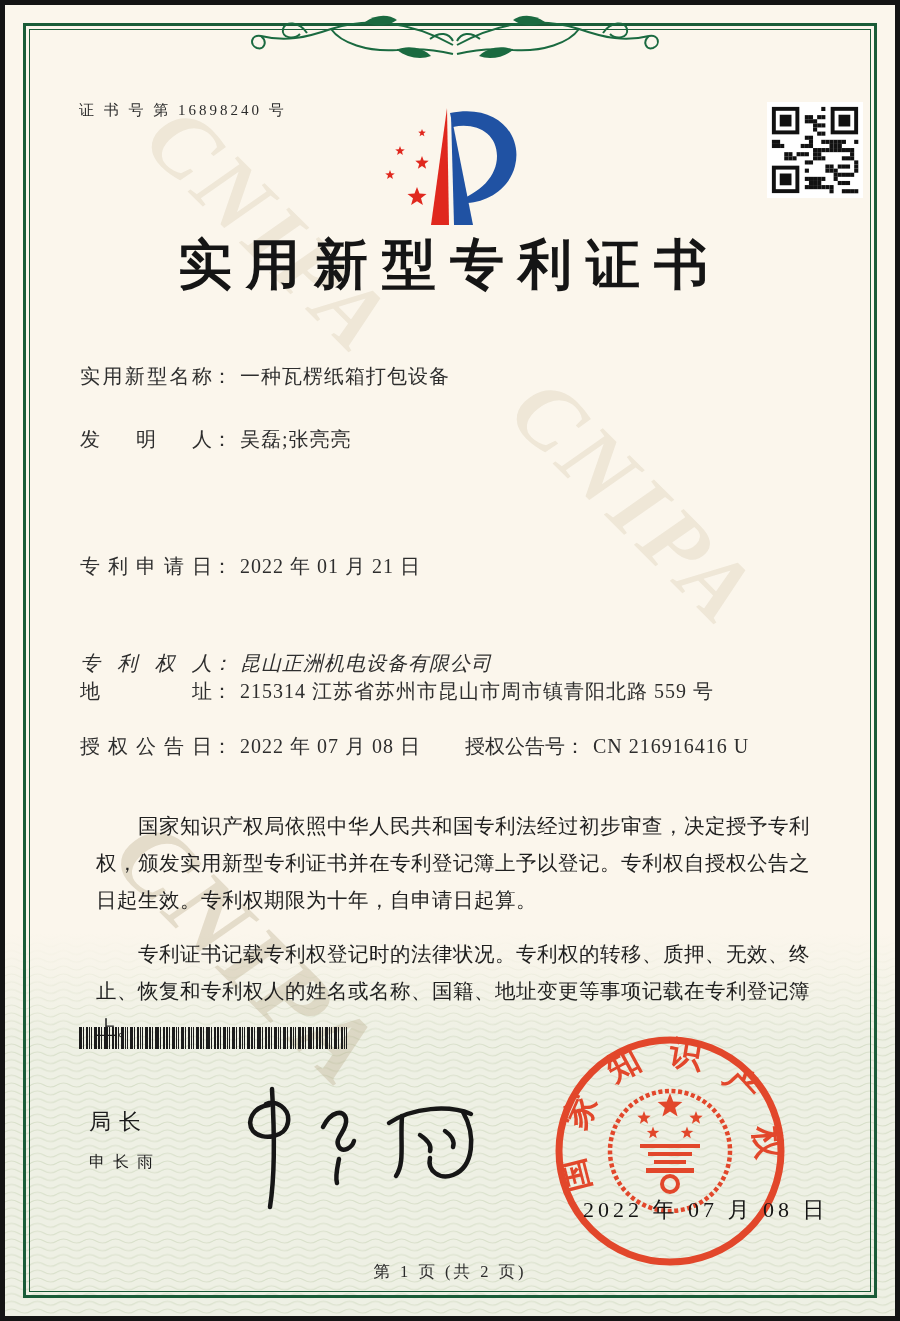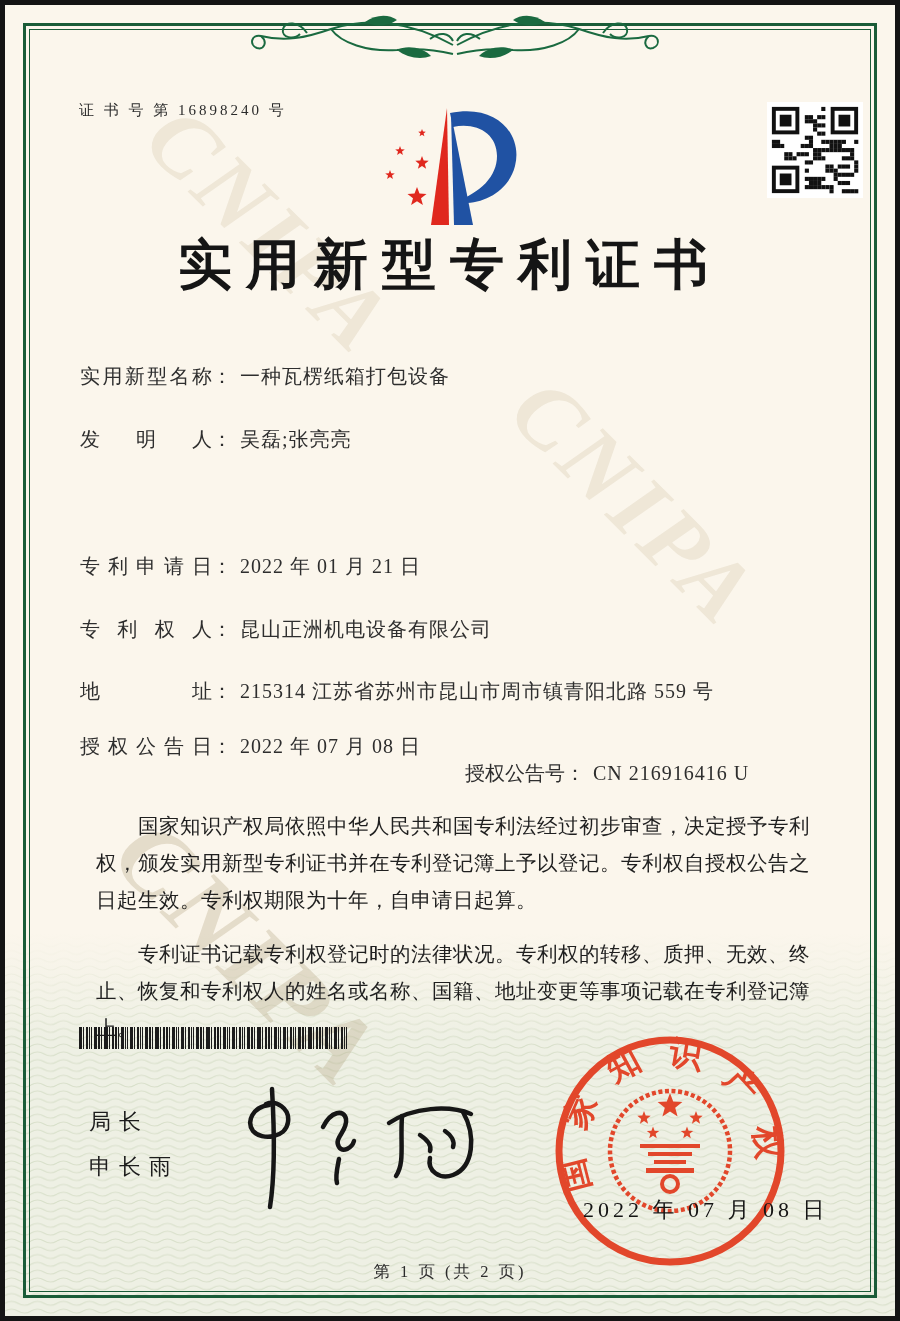--- a/index.html
+++ b/index.html
@@ -24,31 +24,31 @@
   .certno{position:absolute;left:74px;top:96px;z-index:3;font-size:15px;letter-spacing:3px;color:#2b2b2b;}
   .qr{position:absolute;left:762px;top:97px;z-index:3;}
   .logo{position:absolute;left:352px;top:96px;z-index:3;}
   .title{position:absolute;left:0;right:0;top:224px;z-index:3;text-align:center;
          font-size:54px;font-weight:bold;letter-spacing:14px;color:#151515;}
   
   .frow{position:absolute;left:75px;z-index:3;font-size:20px;color:#2e2e2e;white-space:nowrap;}
   .flabel{display:inline-block;width:132px;text-align:justify;text-align-last:justify;vertical-align:bottom;}
   .fcolon{display:inline-block;}
   .fvalue{margin-left:8px;letter-spacing:1px;}
-  .grant2{position:absolute;left:385px;top:0;margin-top:27px;}
+  .grant2{position:absolute;left:385px;top:0;}
   
   .paras{position:absolute;left:74px;top:786px;width:764px;z-index:3;
          font-size:20.5px;line-height:37px;color:#1f1f1f;letter-spacing:0.5px;}
   .paras p{margin:17px;text-indent:2.05em;}
   
   .barcode{position:absolute;left:72px;top:1022px;z-index:3;}
   .barcode rect{fill:#1c1c1c;}
   
   .role{position:absolute;left:84px;top:1102px;z-index:3;font-size:22px;letter-spacing:8px;color:#1d1d1d;}
-  .sname{position:absolute;left:84px;top:1147px;z-index:3;font-size:22px;letter-spacing:8px;color:#1d1d1d;}
+  .sname{position:absolute;left:84px;top:1147px;z-index:3;font-size:16px;letter-spacing:8px;color:#1d1d1d;}
   .sig{position:absolute;left:218px;top:1076px;z-index:3;}
   
   .seal{position:absolute;left:545px;top:1026px;z-index:3;opacity:0.93;}
   .sealdate{position:absolute;left:578px;top:1190px;z-index:4;font-size:22px;letter-spacing:4px;
             color:#141414;white-space:nowrap;}
   .footer{position:absolute;left:0;right:0;top:1256px;z-index:3;text-align:center;
           font-size:16.5px;letter-spacing:3px;color:#2b2b2b;}
 </style>
 </head>
 <body>
@@ -237,21 +237,21 @@
 
   <div class="frow" style="top:358px;">
     <span class="flabel">实用新型名称</span><span class="fcolon">：</span><span class="fvalue">一种瓦楞纸箱打包设备</span>
   </div>
   <div class="frow" style="top:421px;">
     <span class="flabel">发明人</span><span class="fcolon">：</span><span class="fvalue">吴磊;张亮亮</span>
   </div>
   <div class="frow" style="top:548px;">
     <span class="flabel">专利申请日</span><span class="fcolon">：</span><span class="fvalue">2022 年 01 月 21 日</span>
   </div>
-  <div class="frow" style="top:611px;">
+  <div class="frow" style="top:645px;font-style:italic;">
     <span class="flabel">专利权人</span><span class="fcolon">：</span><span class="fvalue">昆山正洲机电设备有限公司</span>
   </div>
   <div class="frow" style="top:673px;">
     <span class="flabel">地址</span><span class="fcolon">：</span><span class="fvalue">215314 江苏省苏州市昆山市周市镇青阳北路 559 号</span>
   </div>
 
   <div class="frow" style="top:728px;width:760px;">
     <span class="flabel">授权公告日</span><span class="fcolon">：</span><span class="fvalue">2022 年 07 月 08 日</span>
     <span class="grant2">
       <span>授权公告号</span><span>：</span><span class="fvalue">CN 216916416 U</span>

